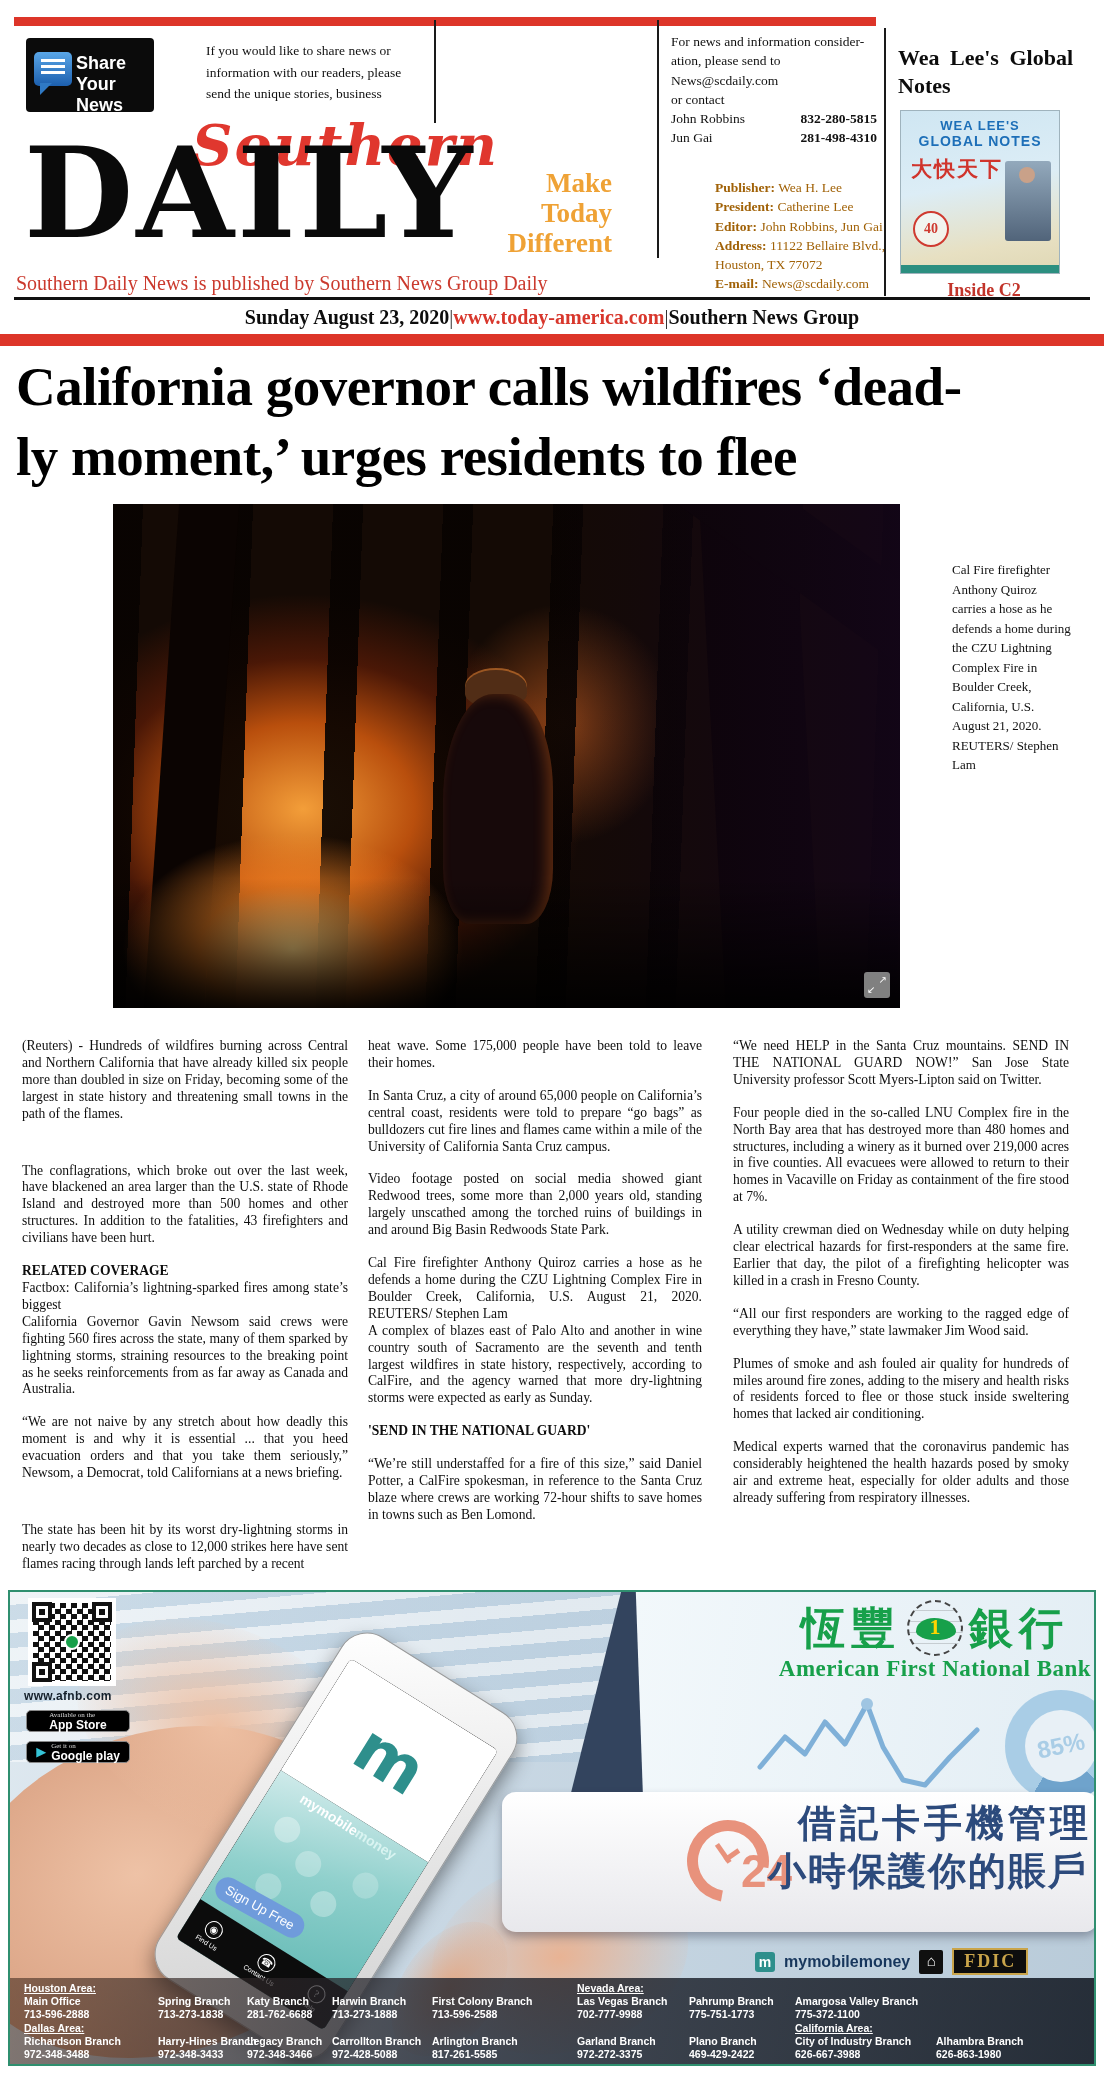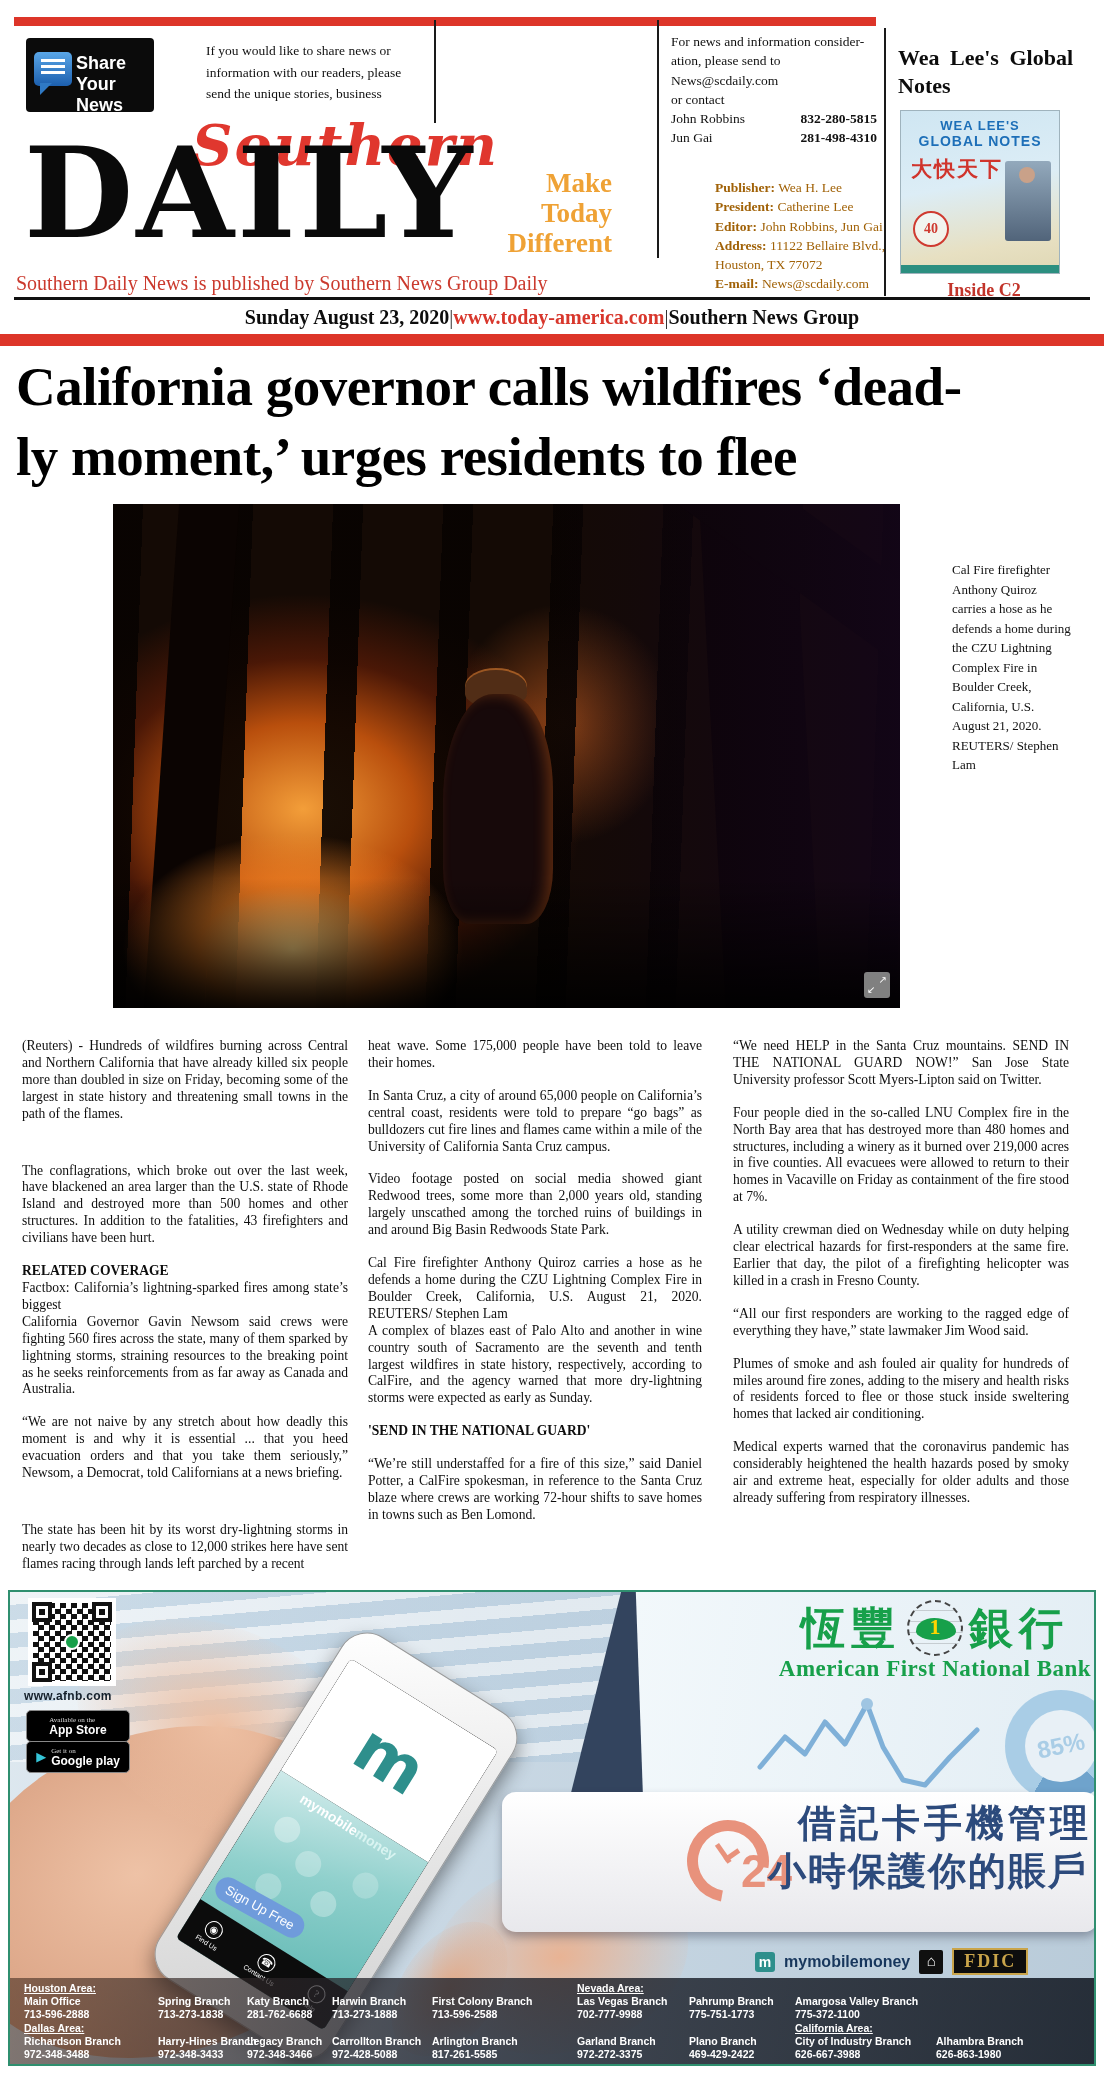--- a/index.html
+++ b/index.html
@@ -95,21 +95,21 @@
   .h3 { left:420px; top:270px; width:260px; height:190px; background:radial-gradient(ellipse, #e8b394, rgba(232,179,148,0) 78%); transform:rotate(-14deg); }
   .h4 { left:392px; top:322px; width:95px; height:150px; background:radial-gradient(ellipse, #e2a987, rgba(226,169,135,0) 80%); transform:rotate(35deg); }
 
   .qr { left:18px; top:6px; width:88px; height:88px; background:#fff; padding:5px; z-index:7; }
   .qr-grid { width:100%; height:100%; background:repeating-conic-gradient(#111 0% 25%, #fff 0% 50%) 0 0/11px 11px; position:relative; }
   .qf { position:absolute; width:20px; height:20px; border:4px solid #111; background:#fff; }
   .qf::after { content:""; position:absolute; inset:3px; background:#111; }
   .qf1 { left:-1px; top:-1px; } .qf2 { right:-1px; top:-1px; } .qf3 { left:-1px; bottom:-1px; }
   .q-logo { position:absolute; left:50%; top:50%; transform:translate(-50%,-50%); width:16px; height:16px; background:#17a04a; border-radius:50%; border:2px solid #fff; }
   .qr-url { left:14px; top:97px; width:110px; font:bold 12px "Liberation Sans", sans-serif; color:#15202b; letter-spacing:.3px; z-index:7; }
-  .abadge { left:16px; width:104px; height:32px; background:#000; border:1px solid #888; border-radius:5px; color:#fff; display:flex; align-items:center; justify-content:center; gap:5px; z-index:7; }
+  .abadge { left:16px; width:104px; height:22px; background:#000; border:1px solid #888; border-radius:5px; color:#fff; display:flex; align-items:center; justify-content:center; gap:5px; z-index:7; }
   .as { top:118px; } .gp { top:149px; }
   .a-ico { font-size:13px; color:#35c4d7; }
   .b-col { display:flex; flex-direction:column; line-height:1; }
   .b-top { font-size:7px; color:#ddd; }
   .b-bot { font-size:12px; font-weight:bold; font-family:"Liberation Sans", sans-serif; }
 
   .phone { left:225px; top:52px; width:202px; height:404px; background:linear-gradient(145deg,#ffffff,#cfcfcf); border:1px solid #9a9a9a; border-radius:30px; transform:rotate(32deg); box-shadow:4px 8px 20px rgba(0,0,0,.45); z-index:4; }
   .screen { position:absolute; left:13px; right:13px; top:34px; bottom:38px; background:#111; border-radius:5px; overflow:hidden; }
   .scr-white { height:40%; background:#fff; display:flex; align-items:center; justify-content:center; }
   .m-big { font:bold 66px/0.8 "DejaVu Sans", sans-serif; color:#2e8f8c; }

